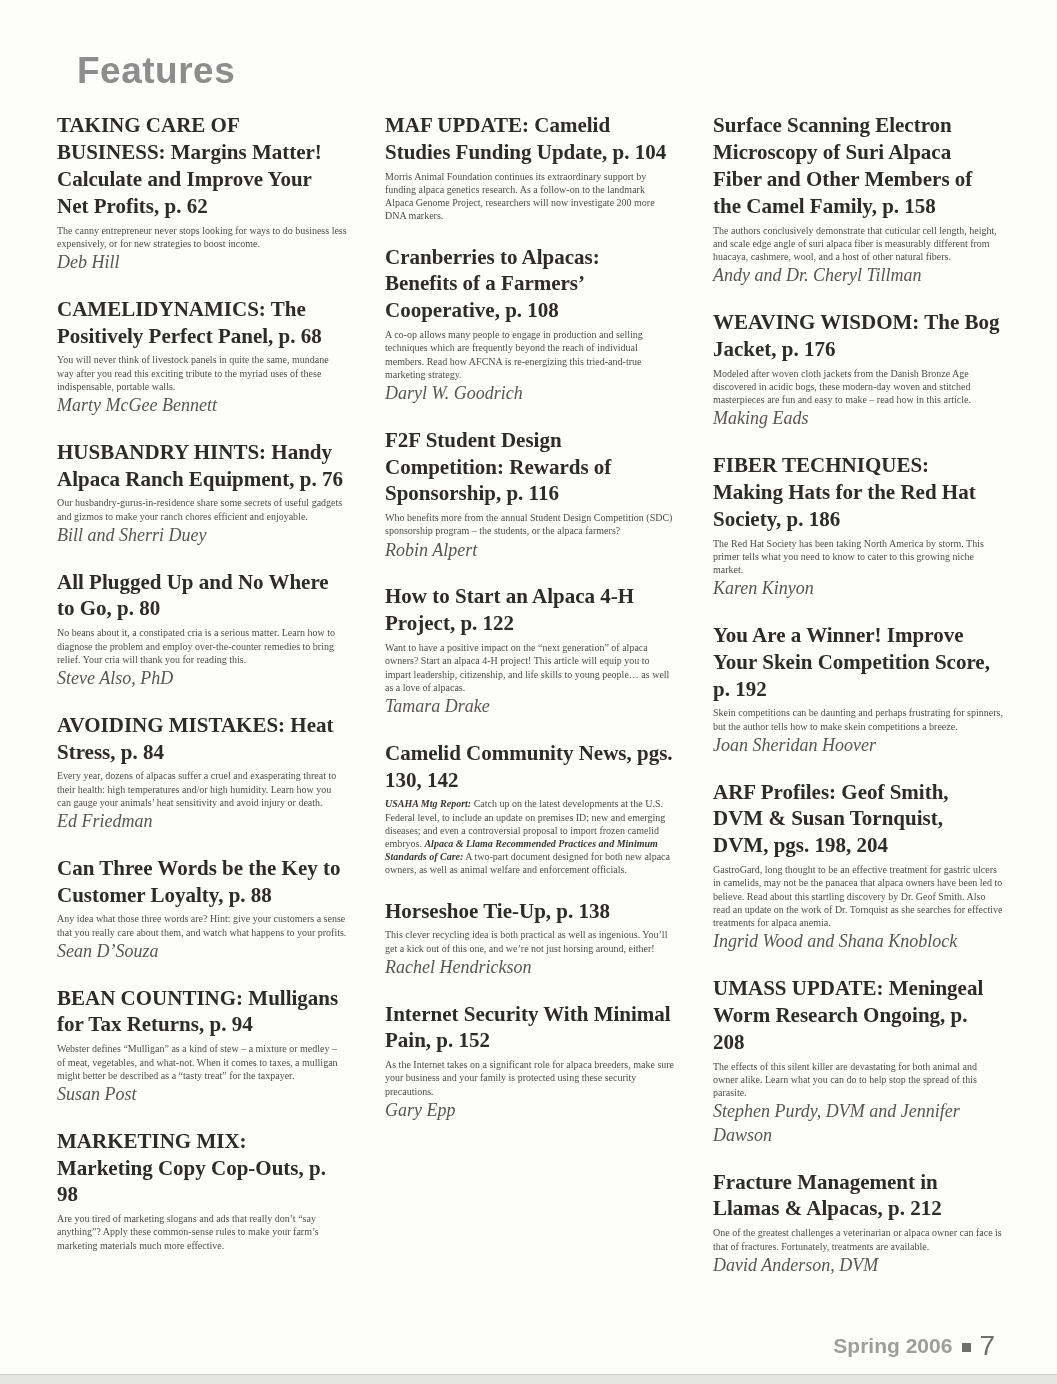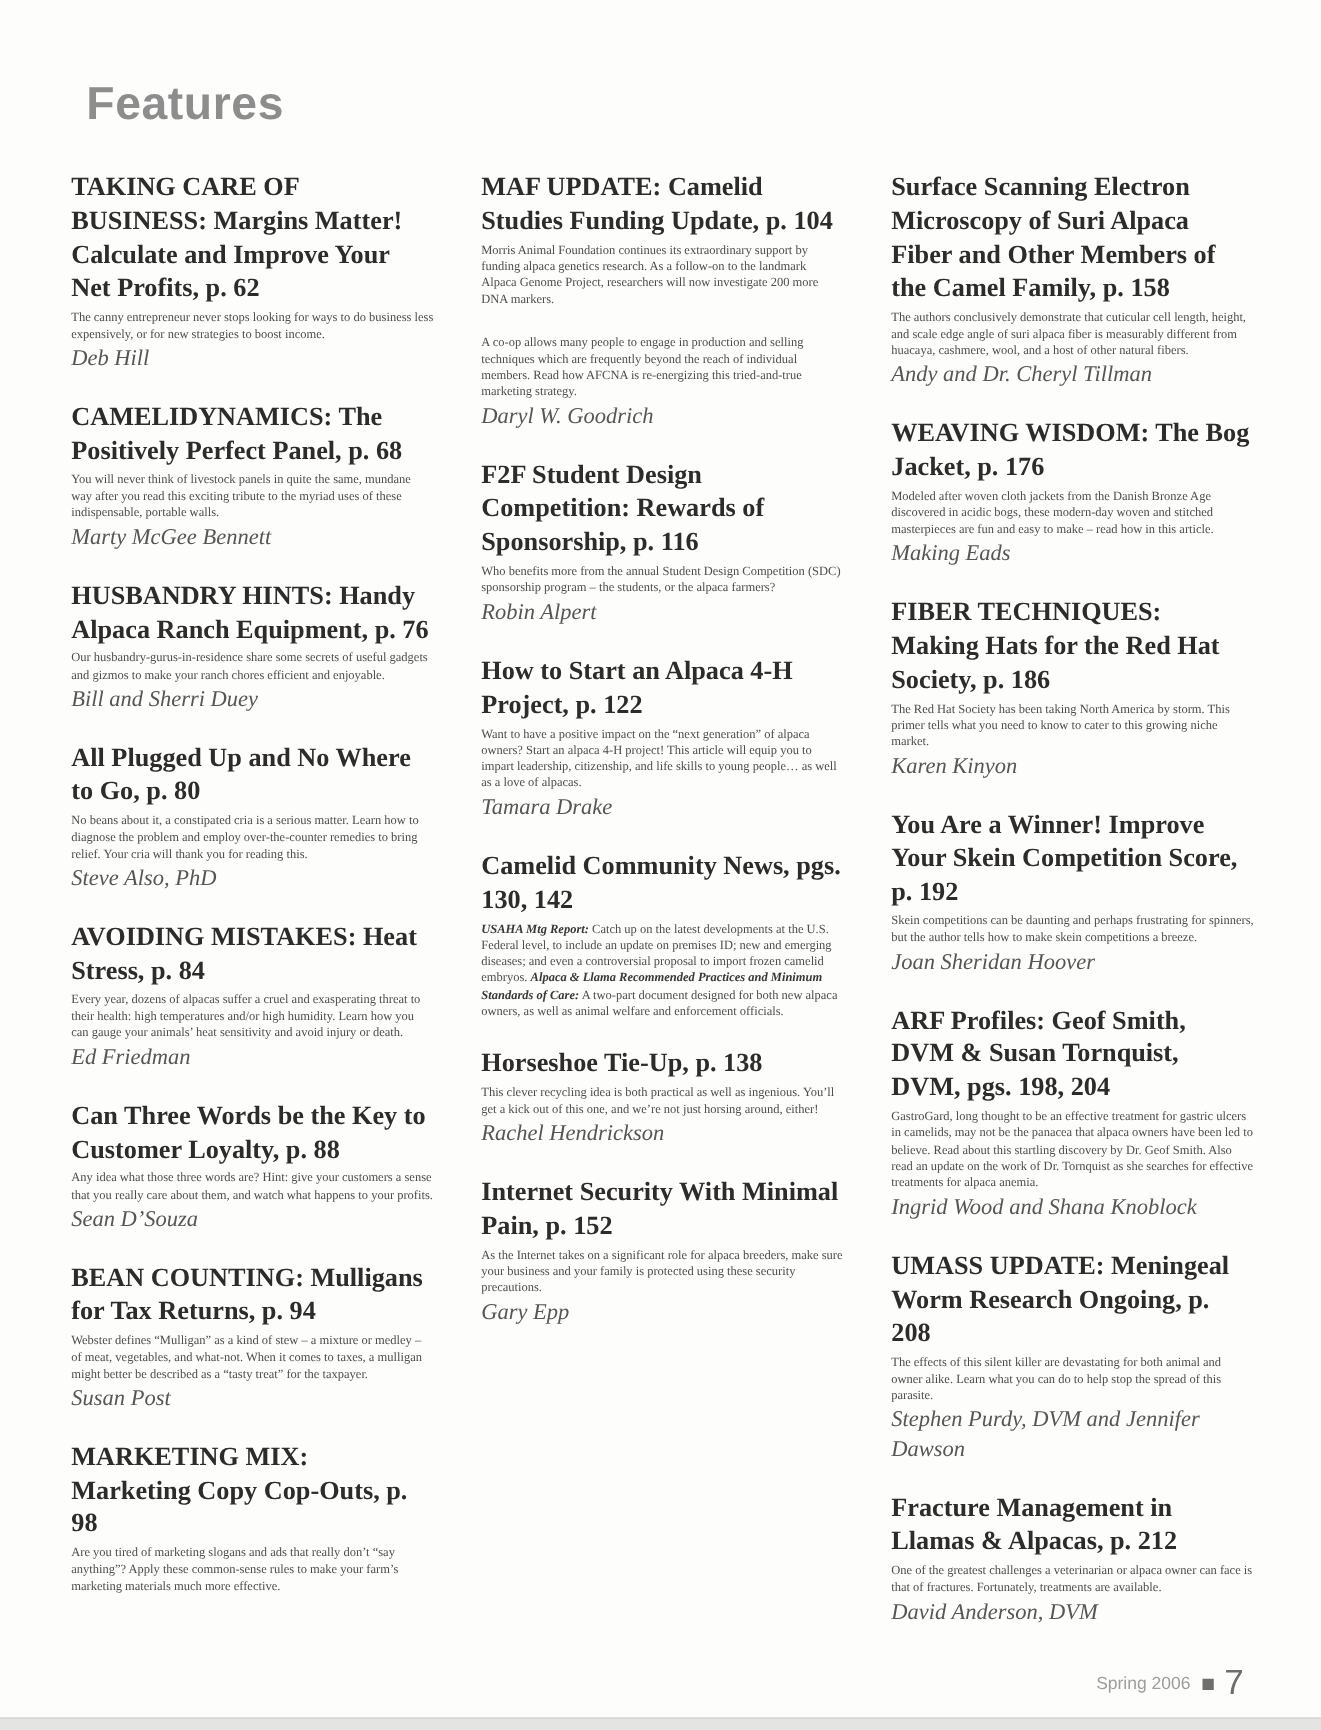--- a/index.html
+++ b/index.html
@@ -9,22 +9,22 @@
     font-family:"Liberation Serif", serif;
     position:relative;
     overflow:hidden;
   }
   .page-title{
     font-family:"Liberation Sans", sans-serif;
     font-weight:bold;
     font-size:37px;
     color:#8d8d8d;
     letter-spacing:0.5px;
-    margin:12px;
-    padding:50px 0 0 57px;
+    margin:0;
+    padding:50px 0 0 77px;
   }
   .columns{
     display:grid;
     grid-template-columns:290px 290px 290px;
     column-gap:38px;
     padding:20px 0 0 57px;
     align-items:start;
   }
   article.feature{margin:0 0 21px 0;}
   .ft{
@@ -50,21 +50,21 @@
   }
   .lead{font-weight:700;font-style:italic;color:#3a3836;}
   .footer{
     position:absolute;
     right:62px;
     bottom:22px;
     font-family:"Liberation Sans", sans-serif;
     display:flex;
     align-items:center;
   }
-  .footer .issue{font-size:14px;color:#9d9d9c;font-weight:400;}
+  .footer .issue{font-size:21px;color:#9d9d9c;font-weight:700;}
   .footer .sq{
     width:9px;height:9px;background:#6e6e6d;
     display:inline-block;margin:2px 8px 0 10px;
   }
   .footer .pagenum{font-size:28px;color:#6e6e6d;font-weight:400;}
   .bottom-edge{
     position:absolute;left:0;right:0;bottom:0;height:9px;
     background:#e4e4e2;border-top:1px solid #cfcfcd;
   }
 </style>
@@ -117,20 +117,21 @@
 
     </article>
   </div>
 
   <div class="col">
     <article class="feature">
       <h3 class="ft">MAF UPDATE: Camelid Studies Funding Update, p. 104</h3>
       <p class="fd">Morris Animal Foundation continues its extraordinary support by funding alpaca genetics research. As a follow-on to the landmark Alpaca Genome Project, researchers will now investigate 200 more DNA markers.</p>
     </article>
     <article class="feature">
+      <h3 class="ft">Cranberries to Alpacas: Benefits of a Farmers’ Cooperative, p. 108</h3>
       <p class="fd">A co-op allows many people to engage in production and selling techniques which are frequently beyond the reach of individual members. Read how AFCNA is re-energizing this tried-and-true marketing strategy.</p>
       <p class="fa">Daryl W. Goodrich</p>
     </article>
     <article class="feature">
       <h3 class="ft">F2F Student Design Competition: Rewards of Sponsorship, p. 116</h3>
       <p class="fd">Who benefits more from the annual Student Design Competition (SDC) sponsorship program – the students, or the alpaca farmers?</p>
       <p class="fa">Robin Alpert</p>
     </article>
     <article class="feature">
       <h3 class="ft">How to Start an Alpaca 4-H Project, p. 122</h3>

